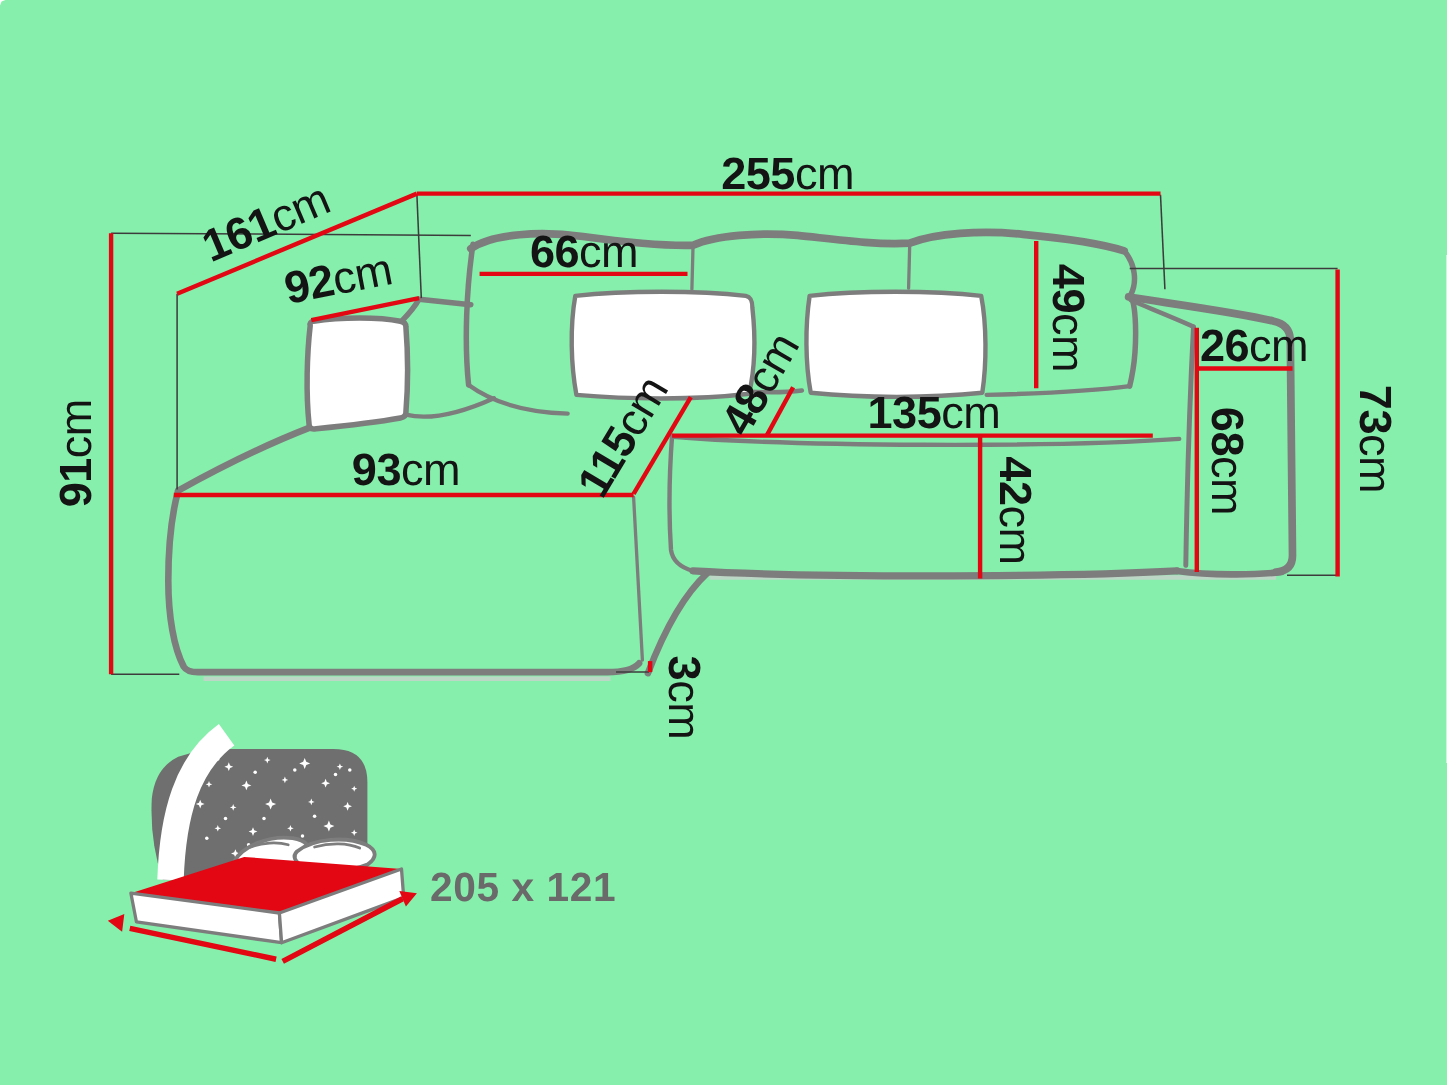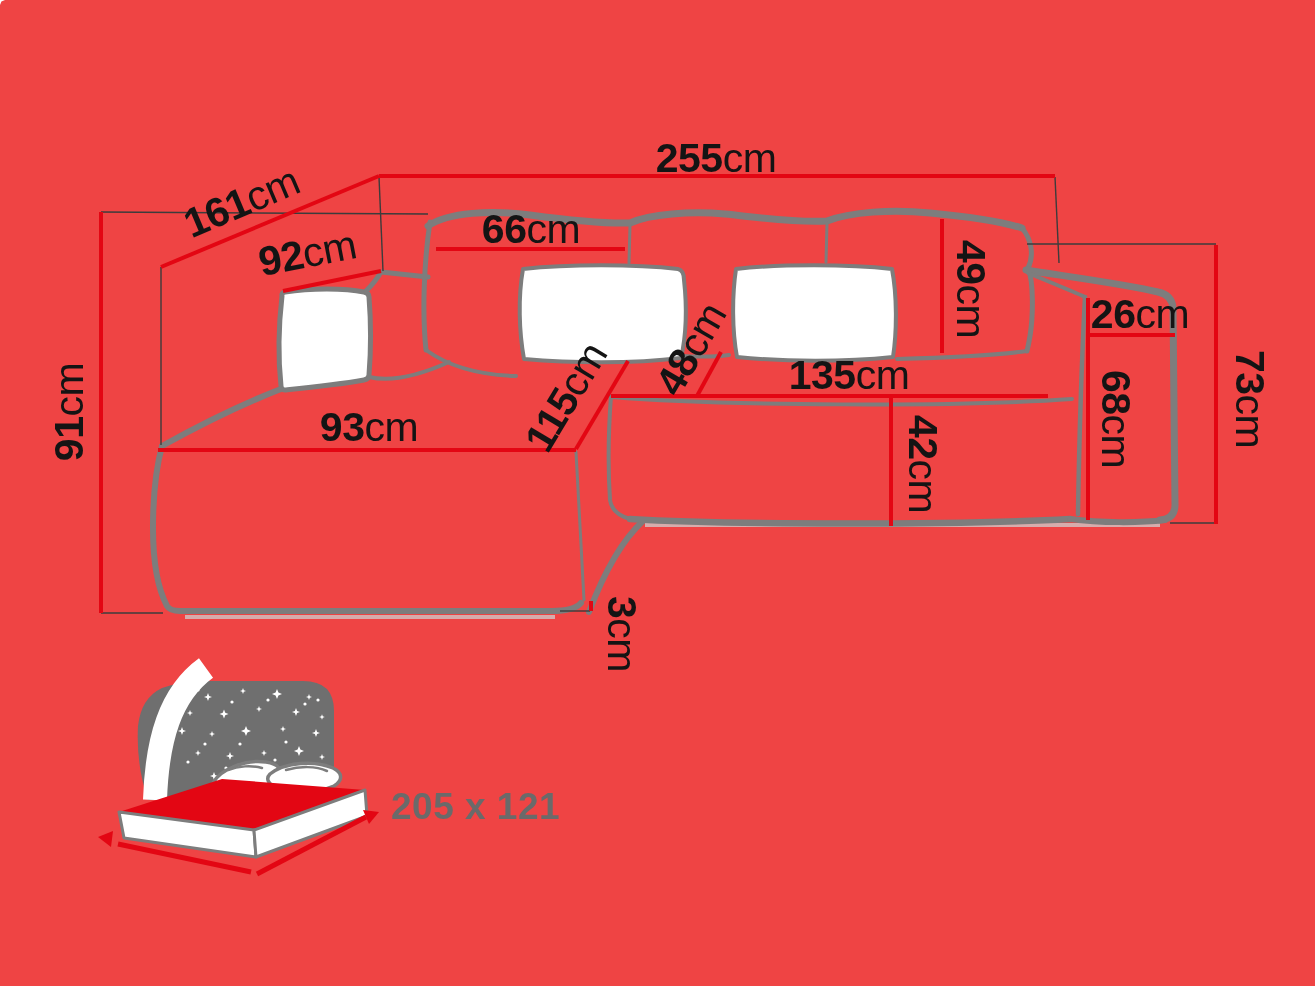--- a/index.html
+++ b/index.html
@@ -1,16 +1,16 @@
 <!DOCTYPE html>
 <html><head>
 <meta charset="utf-8">
 <style>
   html,body{margin:0;padding:0;background:#ffffff;}
-  .stage{position:relative;width:1315px;height:986px;background:#ef4444;overflow:hidden;}
+  .stage{position:relative;width:1315px;height:986px;background:#86efac;overflow:hidden;}
   svg{display:block;}
   text{font-family:"Liberation Sans","DejaVu Sans",sans-serif;fill:#141414;}
   .lbl{font-size:41px;letter-spacing:-0.5px;}
   .lbl .n{font-weight:bold;}
   .lbl .u{font-weight:normal;}
   .bedlbl{font-size:37px;font-weight:bold;fill:#6a6a6a;letter-spacing:0.5px;}
   .outline{stroke:#7d7d7d;fill:none;stroke-linecap:round;stroke-linejoin:round;}
   .outline-f{stroke:#7d7d7d;fill:#ffffff;stroke-linecap:round;stroke-linejoin:round;}
   .red{stroke:#e30613;fill:none;stroke-width:4;}
   .helper{stroke:#3c3c3c;fill:none;stroke-width:1.4;}

